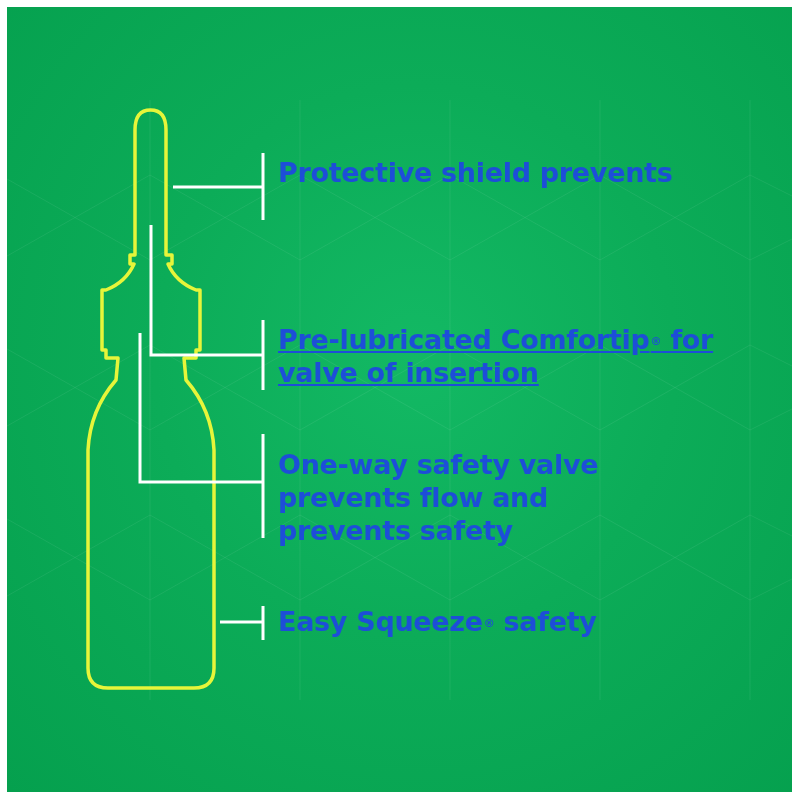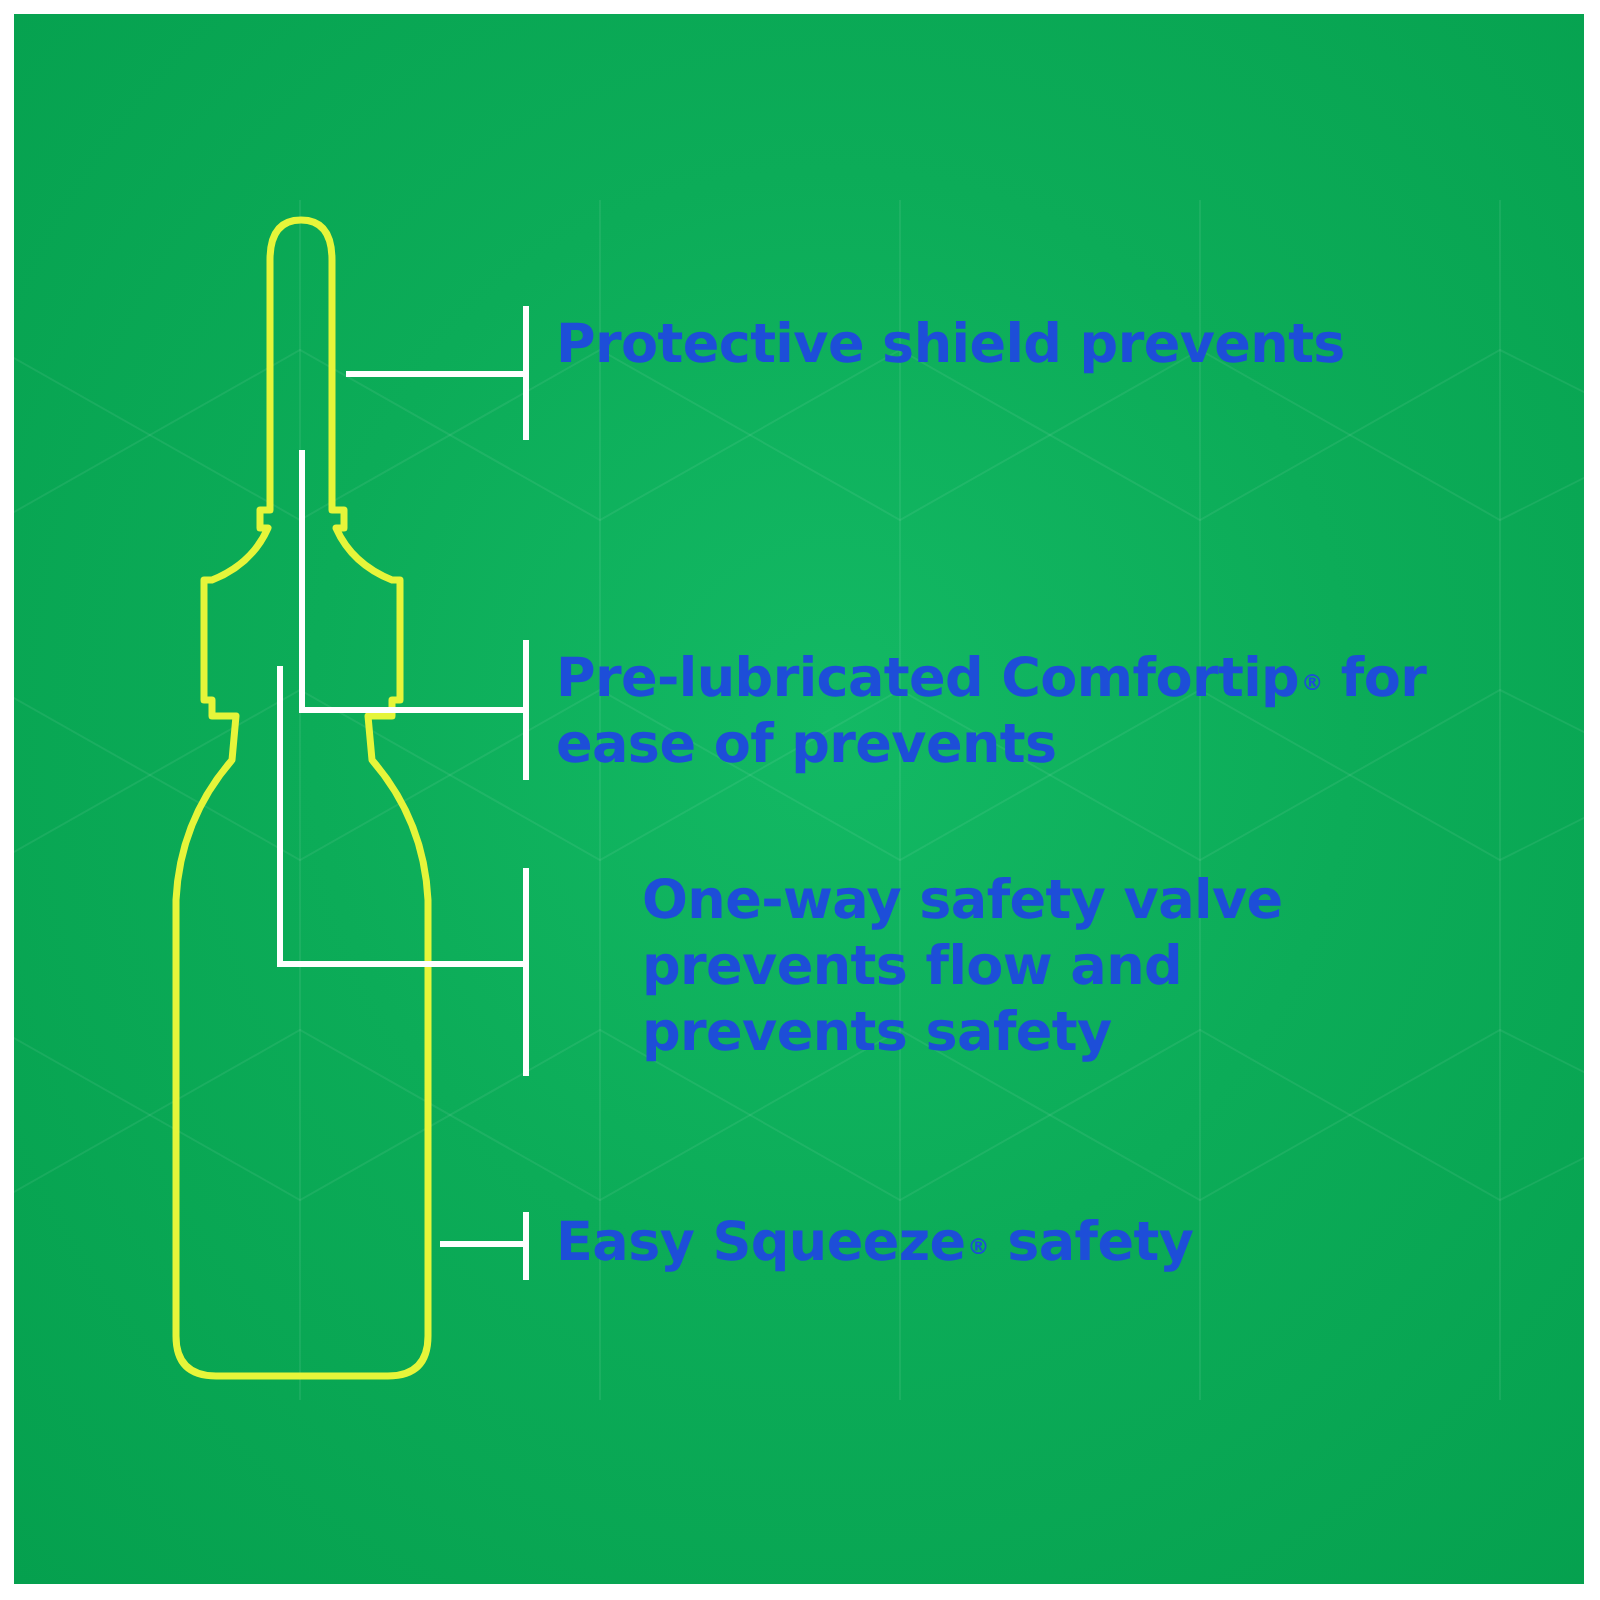--- a/index.html
+++ b/index.html
@@ -46,26 +46,26 @@
     <path d="M151 225 V355 H263 M263 320 V390"></path>
     <path d="M140 333 V482 H263 M263 434 V538"></path>
     <path d="M220 622 H263 M263 606 V640"></path>
   </g>
 </svg>
 
 <div class="label" style="left:278px; top:156px;">
   <div>Protective shield prevents</div>
 </div>
 
-<div class="label" style="left:278px; top:323px;">
+<div class="label" style="left:278px; top:323px;text-decoration:underline;">
   <div><span>Pre-lubricated Comfortip</span><sup>®</sup><span> for</span></div>
-  <div>ease of prevents</div>
+  <div>valve of insertion</div>
 </div>
 
-<div class="label" style="left:278px; top:434px;margin-left:43px;">
+<div class="label" style="left:278px; top:448px;">
   <div>One-way safety valve</div>
   <div>prevents flow and</div>
   <div>prevents safety</div>
 </div>
 
 <div class="label" style="left:278px; top:605px;">
   <div><span>Easy Squeeze</span><sup>®</sup><span> safety</span></div>
 </div>
 
 </body></html>

